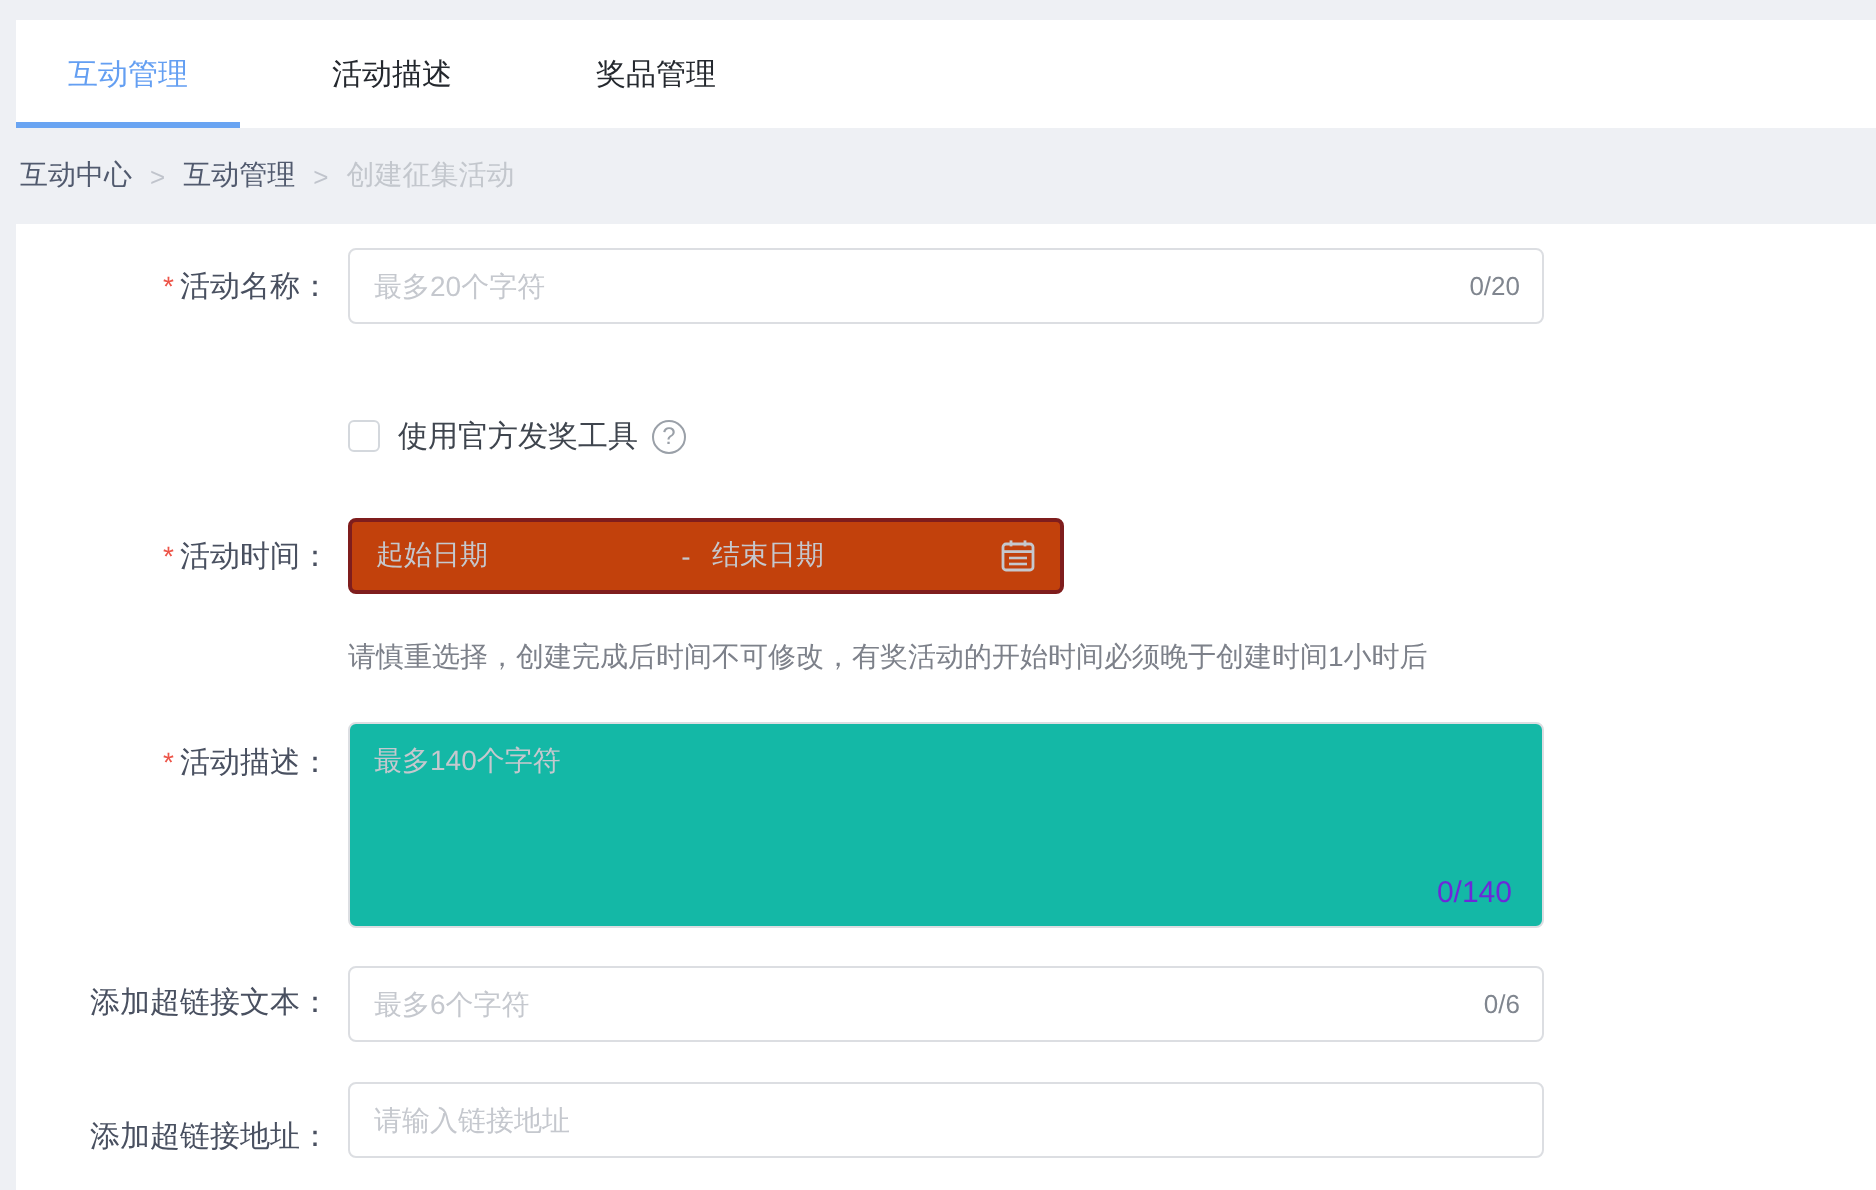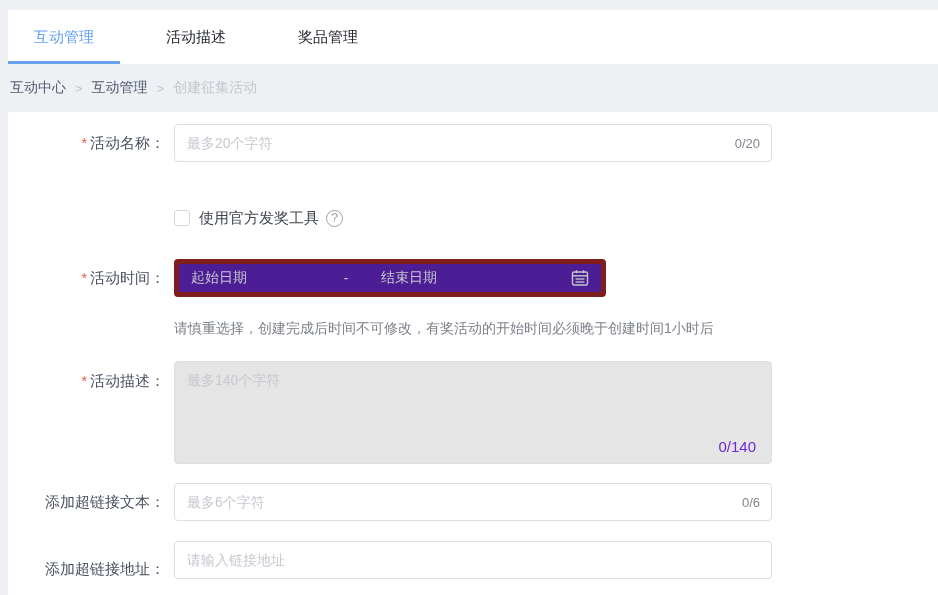--- a/index.html
+++ b/index.html
@@ -111,54 +111,54 @@
     display:inline-flex;
     align-items:center;
     justify-content:center;
     margin-left:7px;
     cursor:pointer;
   }
 
   
   .row-date { margin-top:32px; }
   .date-range {
-    width:432px; height:38px;
-    border:5px solid #7f1d1d;
+    width:358px; height:38px;
+    border:2px solid #7f1d1d;
     border-radius:4px;
     display:flex;
     align-items:center;
     padding:0 12px;
     cursor:pointer;
-    background:#4c1d95;
+    background:#c2410c;
   }
   .date-ph { color:#c5c8ce; font-size:14px; }
   .date-start { width:144px; }
   .date-sep { color:#c5c8ce; width:22px; text-align:center; }
-  .date-end { flex:1; margin-left:24px; }
+  .date-end { flex:1; margin-left:2px; }
   .cal-icon { flex:none; display:flex; align-items:center; }
 
   .hint-row {
     margin:21px 0 0 166px;
     font-size:14px; color:#7d818a;
     line-height:20px;
   }
 
   
   .row-textarea { margin-top:23px; }
   .textarea-input {
     width:598px; height:103px;
     border:1px solid #dcdee2;
     border-radius:4px;
     padding:10px 12px 24px 12px;
     font-size:14px; color:#333;
     font-family:inherit;
     resize:none;
     outline:none;
     display:block;
-    background:#e5e5e5;
+    background:#14b8a6;
   }
   .textarea-input::placeholder { color:#c5c8ce; }
   .counter-bottom {
     position:absolute; right:16px; bottom:9px;
     font-size:15px; color:#6d28d9;
     pointer-events:none;
   }
 
   .row-link-text { margin-top:19px; }
   .row-link-url { margin-top:20px;align-items:flex-end; }

